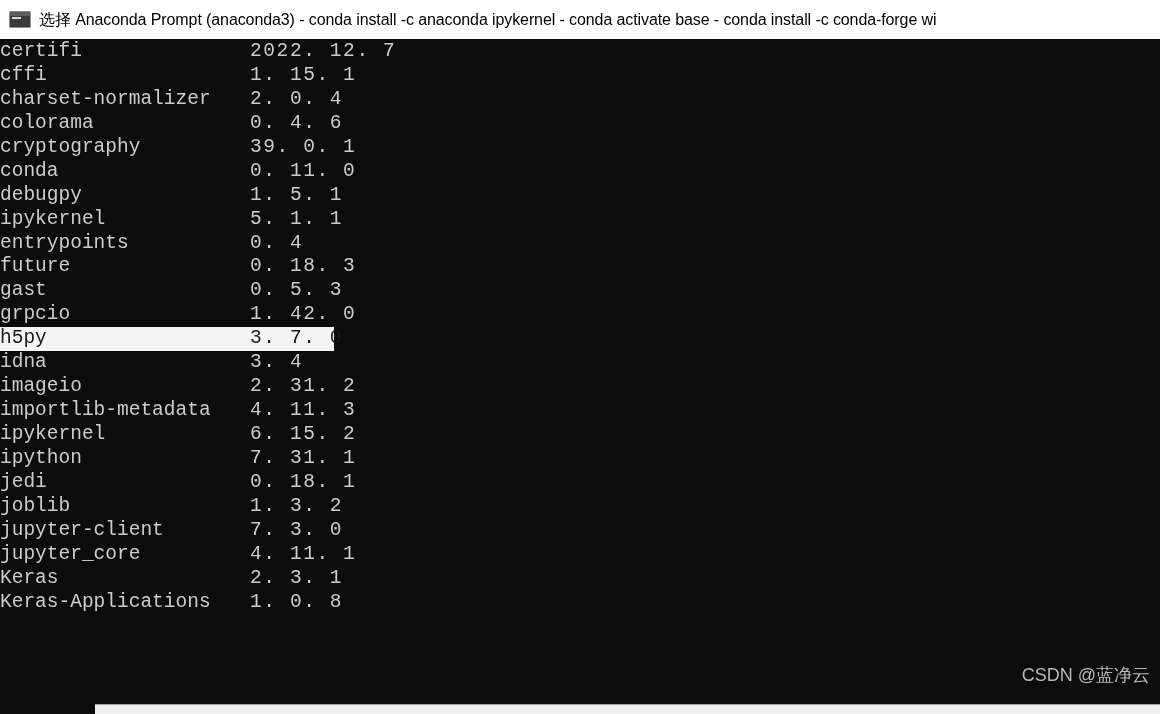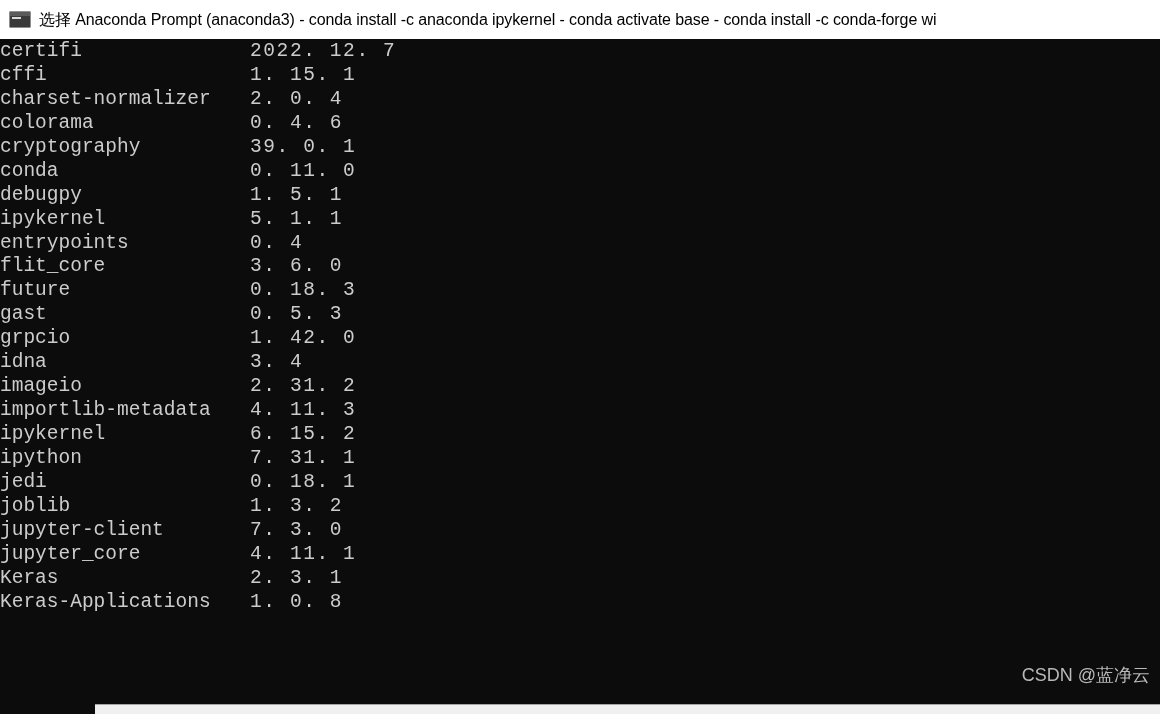--- a/index.html
+++ b/index.html
@@ -165,24 +165,24 @@
     <div id="package-list">
         <div class="pkg-row"><span class="pkg-name">certifi</span><span class="pkg-version">2022. 12. 7</span></div>
         <div class="pkg-row"><span class="pkg-name">cffi</span><span class="pkg-version">1. 15. 1</span></div>
         <div class="pkg-row"><span class="pkg-name">charset-normalizer</span><span class="pkg-version">2. 0. 4</span></div>
         <div class="pkg-row"><span class="pkg-name">colorama</span><span class="pkg-version">0. 4. 6</span></div>
         <div class="pkg-row"><span class="pkg-name">cryptography</span><span class="pkg-version">39. 0. 1</span></div>
         <div class="pkg-row"><span class="pkg-name">conda</span><span class="pkg-version">0. 11. 0</span></div>
         <div class="pkg-row"><span class="pkg-name">debugpy</span><span class="pkg-version">1. 5. 1</span></div>
         <div class="pkg-row"><span class="pkg-name">ipykernel</span><span class="pkg-version">5. 1. 1</span></div>
         <div class="pkg-row"><span class="pkg-name">entrypoints</span><span class="pkg-version">0. 4</span></div>
-        <div class="pkg-row"><span class="pkg-name">flit_core</span><span class="pkg-version">3. 6. 0</span></div>
         <div class="pkg-row"><span class="pkg-name">future</span><span class="pkg-version">0. 18. 3</span></div>
         <div class="pkg-row"><span class="pkg-name">gast</span><span class="pkg-version">0. 5. 3</span></div>
         <div class="pkg-row"><span class="pkg-name">grpcio</span><span class="pkg-version">1. 42. 0</span></div>
+        <div class="pkg-row selected"><div class="sel-bg"></div><span class="pkg-name">h5py</span><span class="pkg-version">3. 7. 0</span></div>
         <div class="pkg-row"><span class="pkg-name">idna</span><span class="pkg-version">3. 4</span></div>
         <div class="pkg-row"><span class="pkg-name">imageio</span><span class="pkg-version">2. 31. 2</span></div>
         <div class="pkg-row"><span class="pkg-name">importlib-metadata</span><span class="pkg-version">4. 11. 3</span></div>
         <div class="pkg-row"><span class="pkg-name">ipykernel</span><span class="pkg-version">6. 15. 2</span></div>
         <div class="pkg-row"><span class="pkg-name">ipython</span><span class="pkg-version">7. 31. 1</span></div>
         <div class="pkg-row"><span class="pkg-name">jedi</span><span class="pkg-version">0. 18. 1</span></div>
         <div class="pkg-row"><span class="pkg-name">joblib</span><span class="pkg-version">1. 3. 2</span></div>
         <div class="pkg-row"><span class="pkg-name">jupyter-client</span><span class="pkg-version">7. 3. 0</span></div>
         <div class="pkg-row"><span class="pkg-name">jupyter_core</span><span class="pkg-version">4. 11. 1</span></div>
         <div class="pkg-row"><span class="pkg-name">Keras</span><span class="pkg-version">2. 3. 1</span></div>

